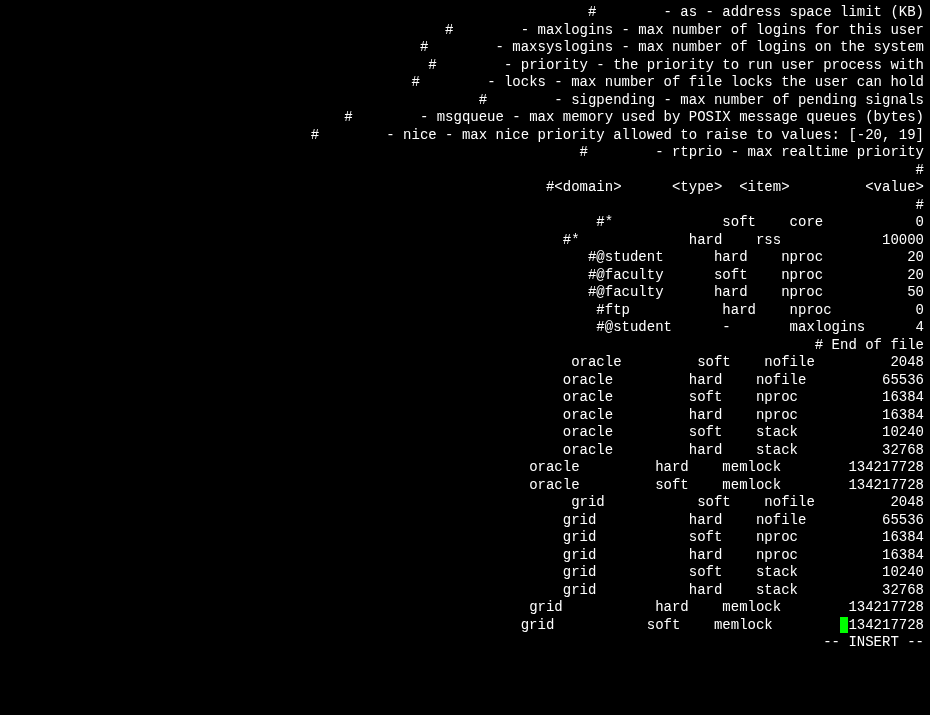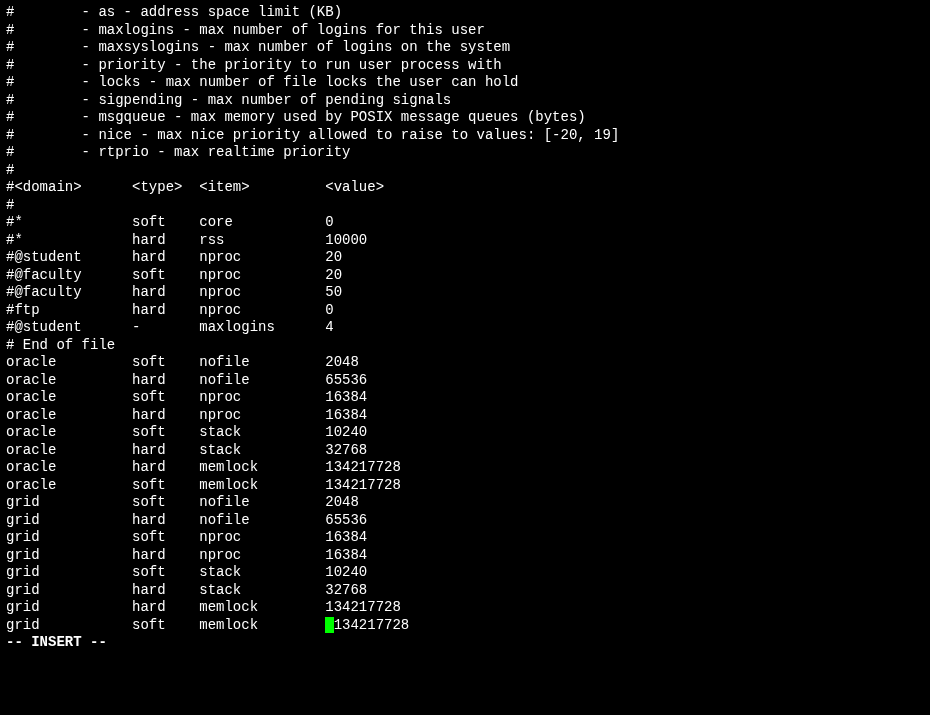--- a/index.html
+++ b/index.html
@@ -13,28 +13,29 @@
     width: 930px;
     height: 715px;
     overflow: hidden;
   }
   .terminal {
     padding: 4px 6px;
     white-space: pre;
   }
   .line {
     white-space: pre;
+    text-align: right;
   }
   .cursor {
     display: inline-block;
     width: 0.6em;
     height: 1.1em;
     background: #00ff00;
     vertical-align: text-bottom;
   }
   .status {
-    font-weight: bold;
+    font-weight: normal;
   }
 </style>
 </head>
 <body>
 
 <div class="terminal" id="term"><div class="line">#        - as - address space limit (KB)</div><div class="line">#        - maxlogins - max number of logins for this user</div><div class="line">#        - maxsyslogins - max number of logins on the system</div><div class="line">#        - priority - the priority to run user process with</div><div class="line">#        - locks - max number of file locks the user can hold</div><div class="line">#        - sigpending - max number of pending signals</div><div class="line">#        - msgqueue - max memory used by POSIX message queues (bytes)</div><div class="line">#        - nice - max nice priority allowed to raise to values: [-20, 19]</div><div class="line">#        - rtprio - max realtime priority</div><div class="line">#</div><div class="line">#&lt;domain&gt;      &lt;type&gt;  &lt;item&gt;         &lt;value&gt;</div><div class="line">#</div><div class="line"></div><div class="line">#*             soft    core           0</div><div class="line">#*             hard    rss            10000</div><div class="line">#@student      hard    nproc          20</div><div class="line">#@faculty      soft    nproc          20</div><div class="line">#@faculty      hard    nproc          50</div><div class="line">#ftp           hard    nproc          0</div><div class="line">#@student      -       maxlogins      4</div><div class="line"></div><div class="line"># End of file</div><div class="line"></div><div class="line">oracle         soft    nofile         2048</div><div class="line">oracle         hard    nofile         65536</div><div class="line">oracle         soft    nproc          16384</div><div class="line">oracle         hard    nproc          16384</div><div class="line">oracle         soft    stack          10240</div><div class="line">oracle         hard    stack          32768</div><div class="line">oracle         hard    memlock        134217728</div><div class="line">oracle         soft    memlock        134217728</div><div class="line">grid           soft    nofile         2048</div><div class="line">grid           hard    nofile         65536</div><div class="line">grid           soft    nproc          16384</div><div class="line">grid           hard    nproc          16384</div><div class="line">grid           soft    stack          10240</div><div class="line">grid           hard    stack          32768</div><div class="line">grid           hard    memlock        134217728</div><div class="line">grid           soft    memlock        <span class="cursor"></span>134217728</div><div class="line status">-- INSERT --</div></div>
 
 </body></html>

